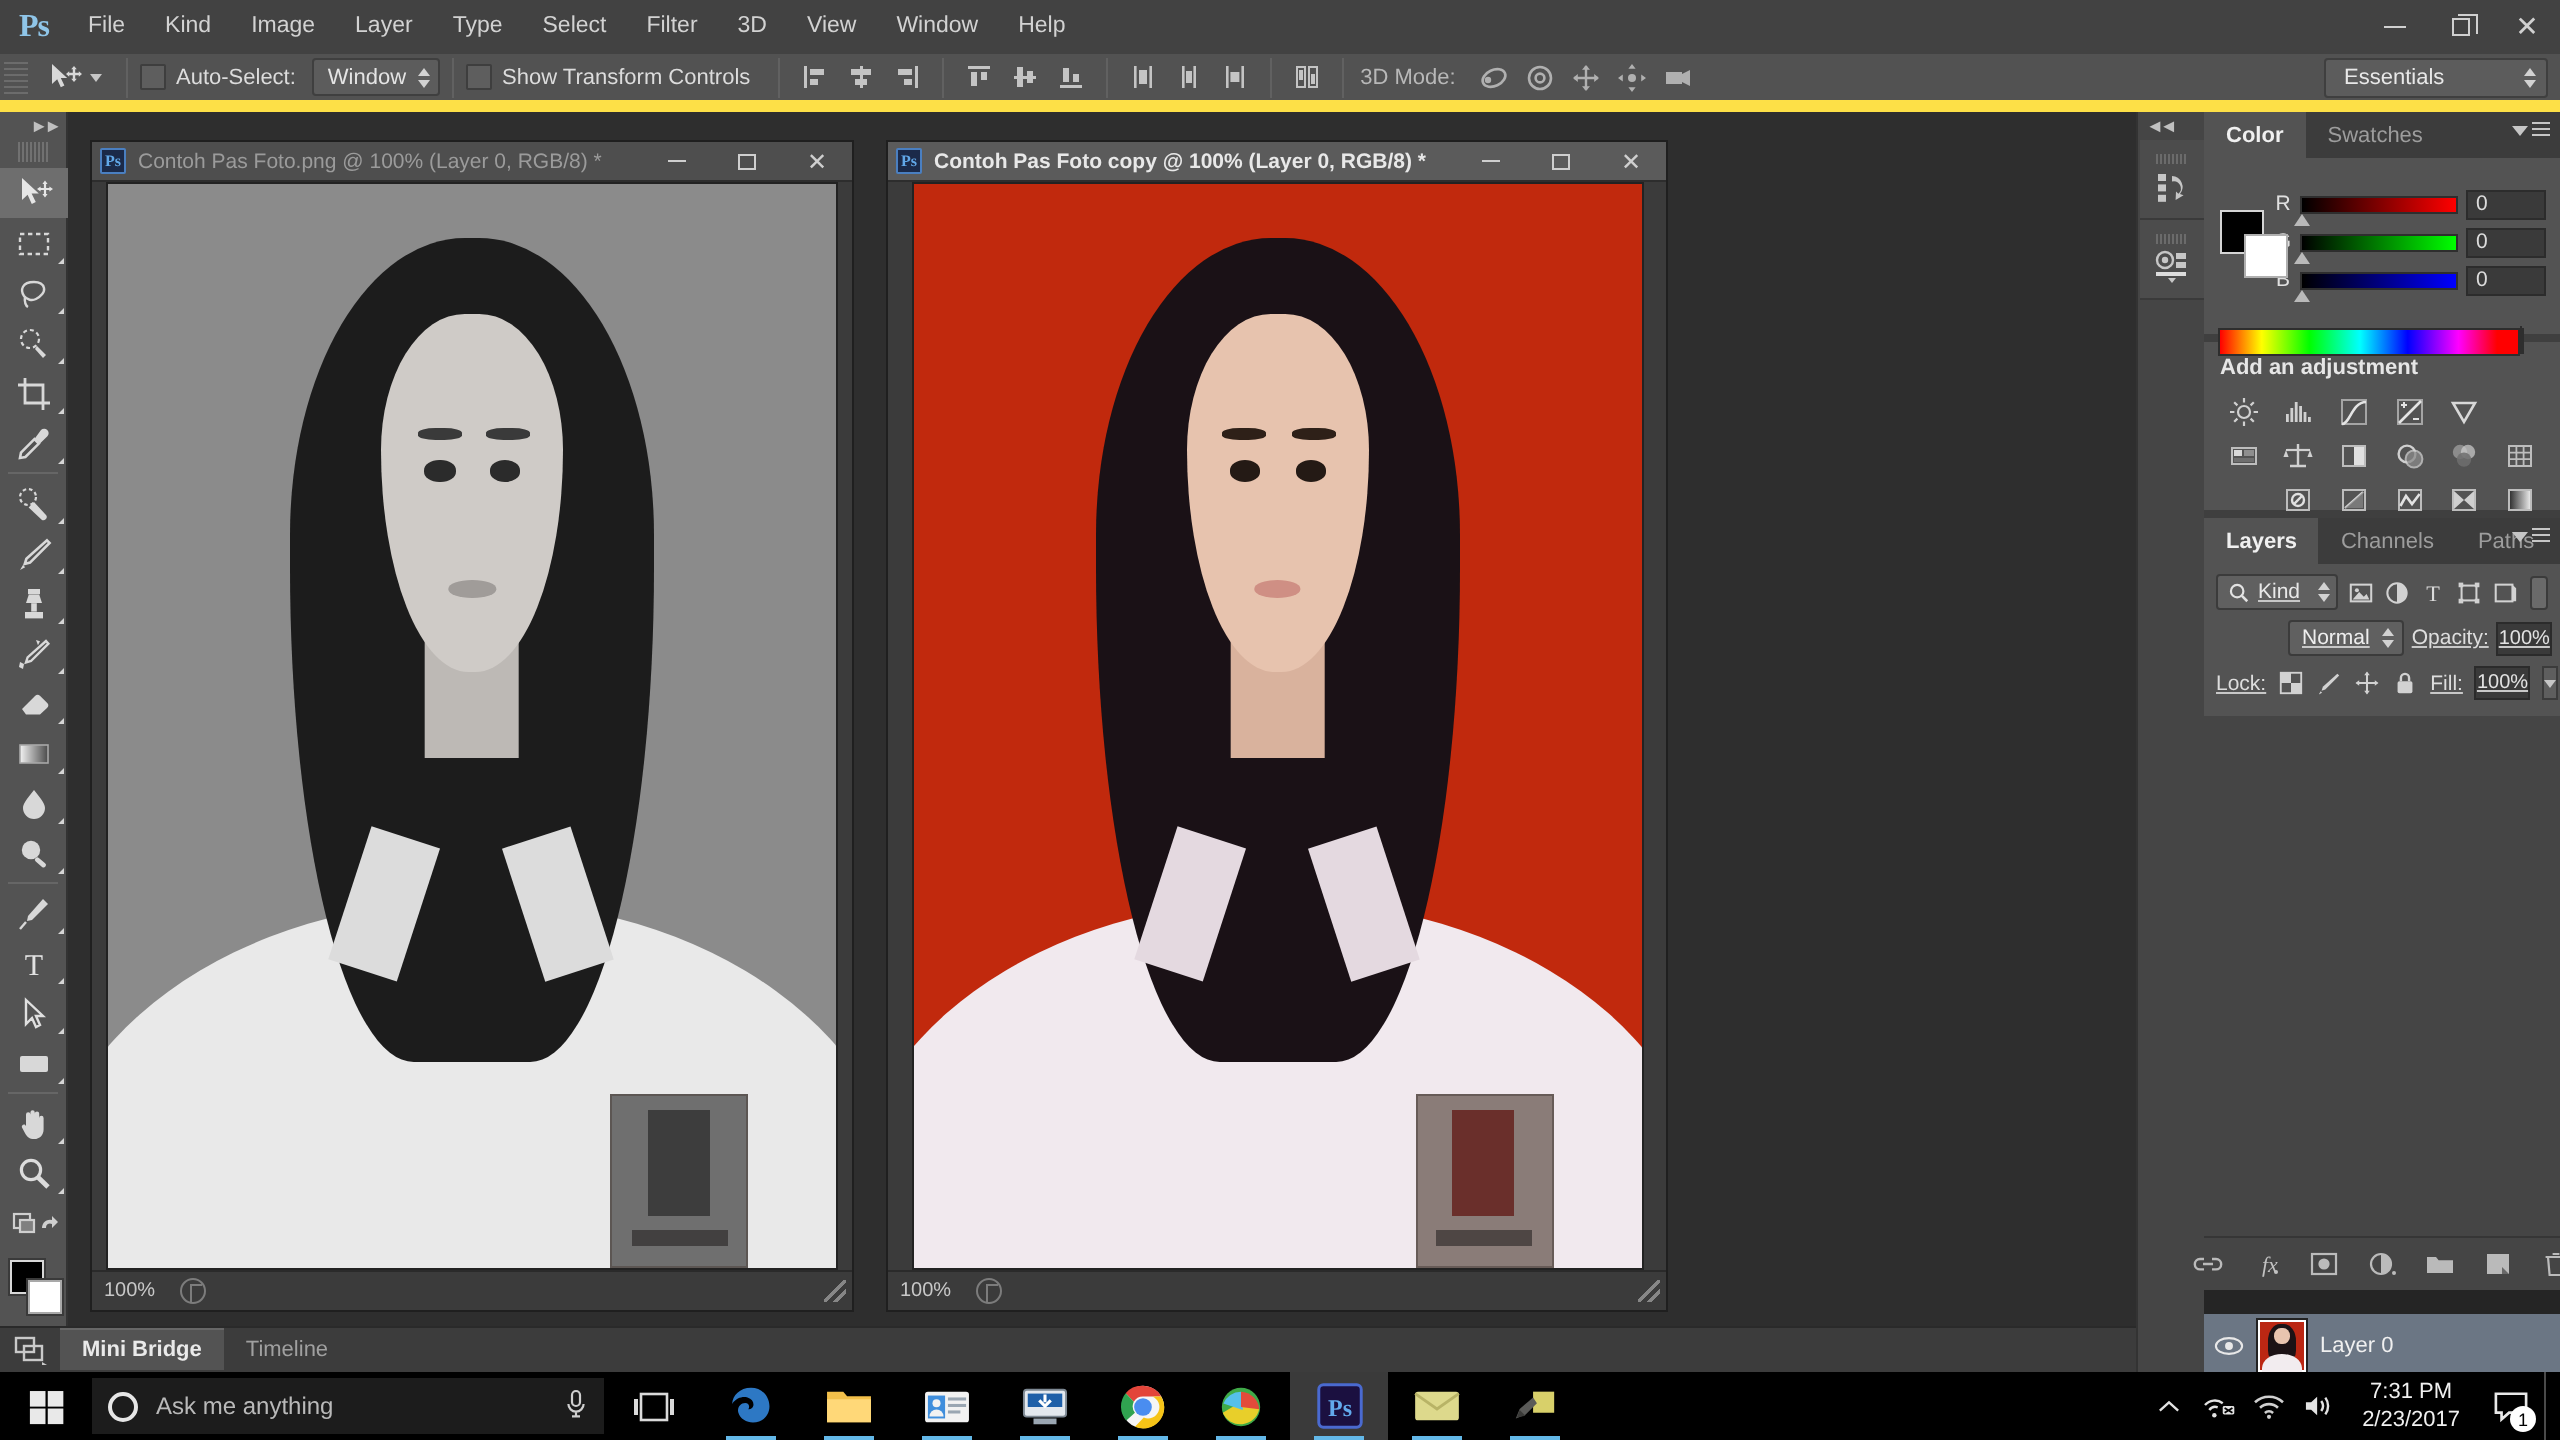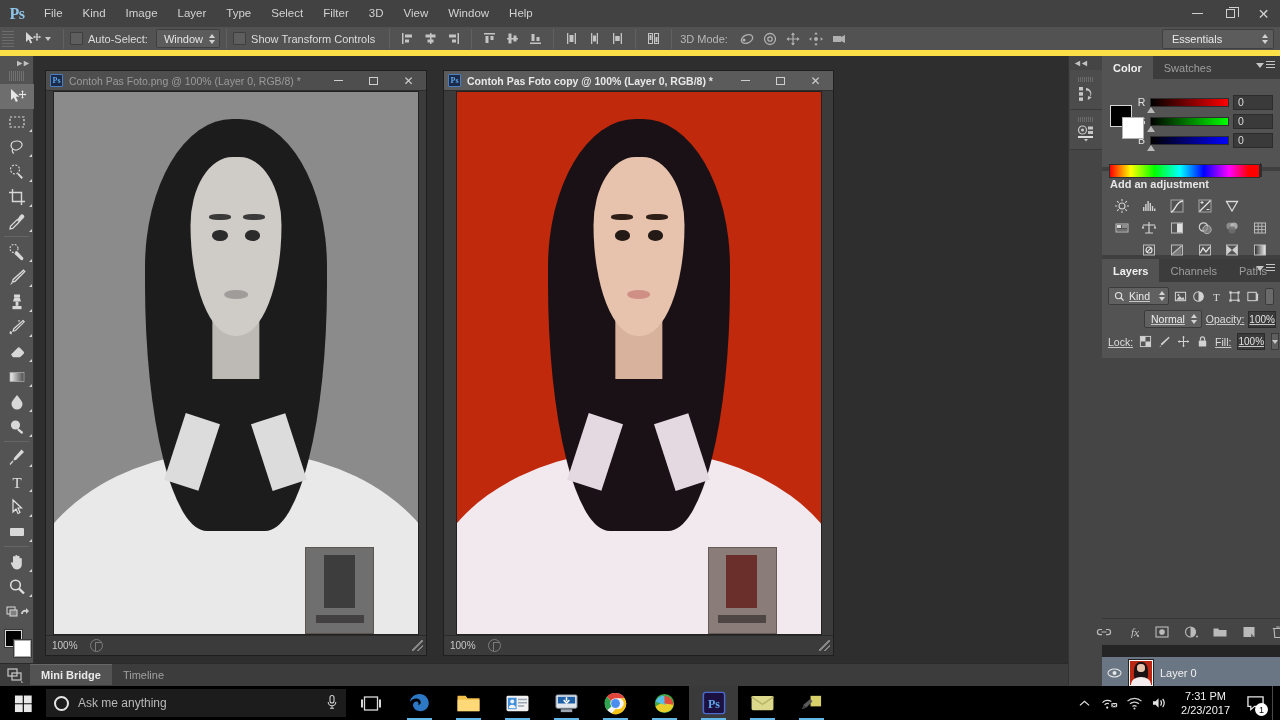--- a/index.html
+++ b/index.html
@@ -402,21 +402,21 @@
   }
   .lf-ico { width: 17px; height: 17px; display: flex; align-items: center; justify-content: center; opacity: .85; }
 
   
   .taskbar {
     position: absolute; left: 0; bottom: 0; width: 1280px; height: 34px;
     background: #000000; display: flex; align-items: center;
   }
   .start-btn { width: 46px; height: 34px; display: flex; align-items: center; justify-content: center; }
   .cortana {
-    width: 300px; height: 28px; background: #1c1c1c;
+    width: 256px; height: 28px; background: #1c1c1c;
     display: flex; align-items: center; gap: 9px; padding: 0 8px;
   }
   .cort-circle { width: 15px; height: 15px; border: 2px solid #e6e6e6; border-radius: 50%; flex: none; }
   .cort-text { font-size: 12px; color: #b9b9b9; flex: 1; }
   .tb-icon {
     width: 49px; height: 34px; display: flex; align-items: center; justify-content: center;
     position: relative;
   }
   .tb-icon.active { background: #3a3a3a; }
   .tb-icon.running:after {

